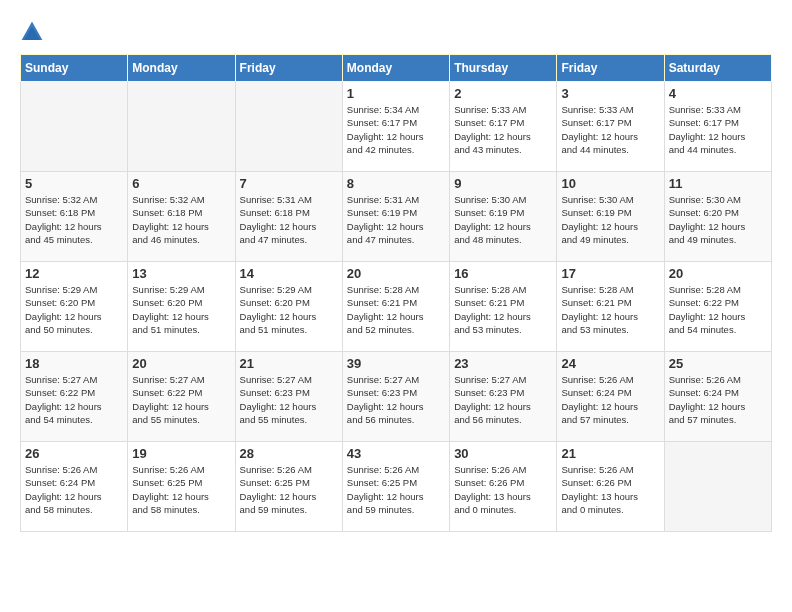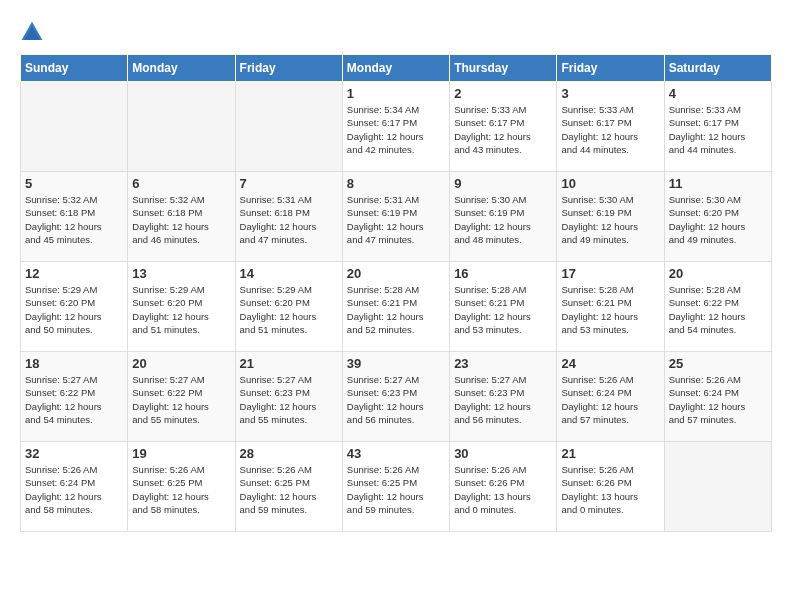--- a/index.html
+++ b/index.html
@@ -308,21 +308,21 @@
         <td>
           <span class="day-num">25</span>
           <div class="day-info" style="white-space: pre-line;">Sunrise: 5:26 AM
 Sunset: 6:24 PM
 Daylight: 12 hours
 and 57 minutes.</div>
         </td>
       </tr>
       <tr>
         <td>
-          <span class="day-num">32</span>
+          <span class="day-num">26</span>
           <div class="day-info" style="white-space: pre-line;">Sunrise: 5:26 AM
 Sunset: 6:24 PM
 Daylight: 12 hours
 and 58 minutes.</div>
         </td>
         <td>
           <span class="day-num">19</span>
           <div class="day-info" style="white-space: pre-line;">Sunrise: 5:26 AM
 Sunset: 6:25 PM
 Daylight: 12 hours

